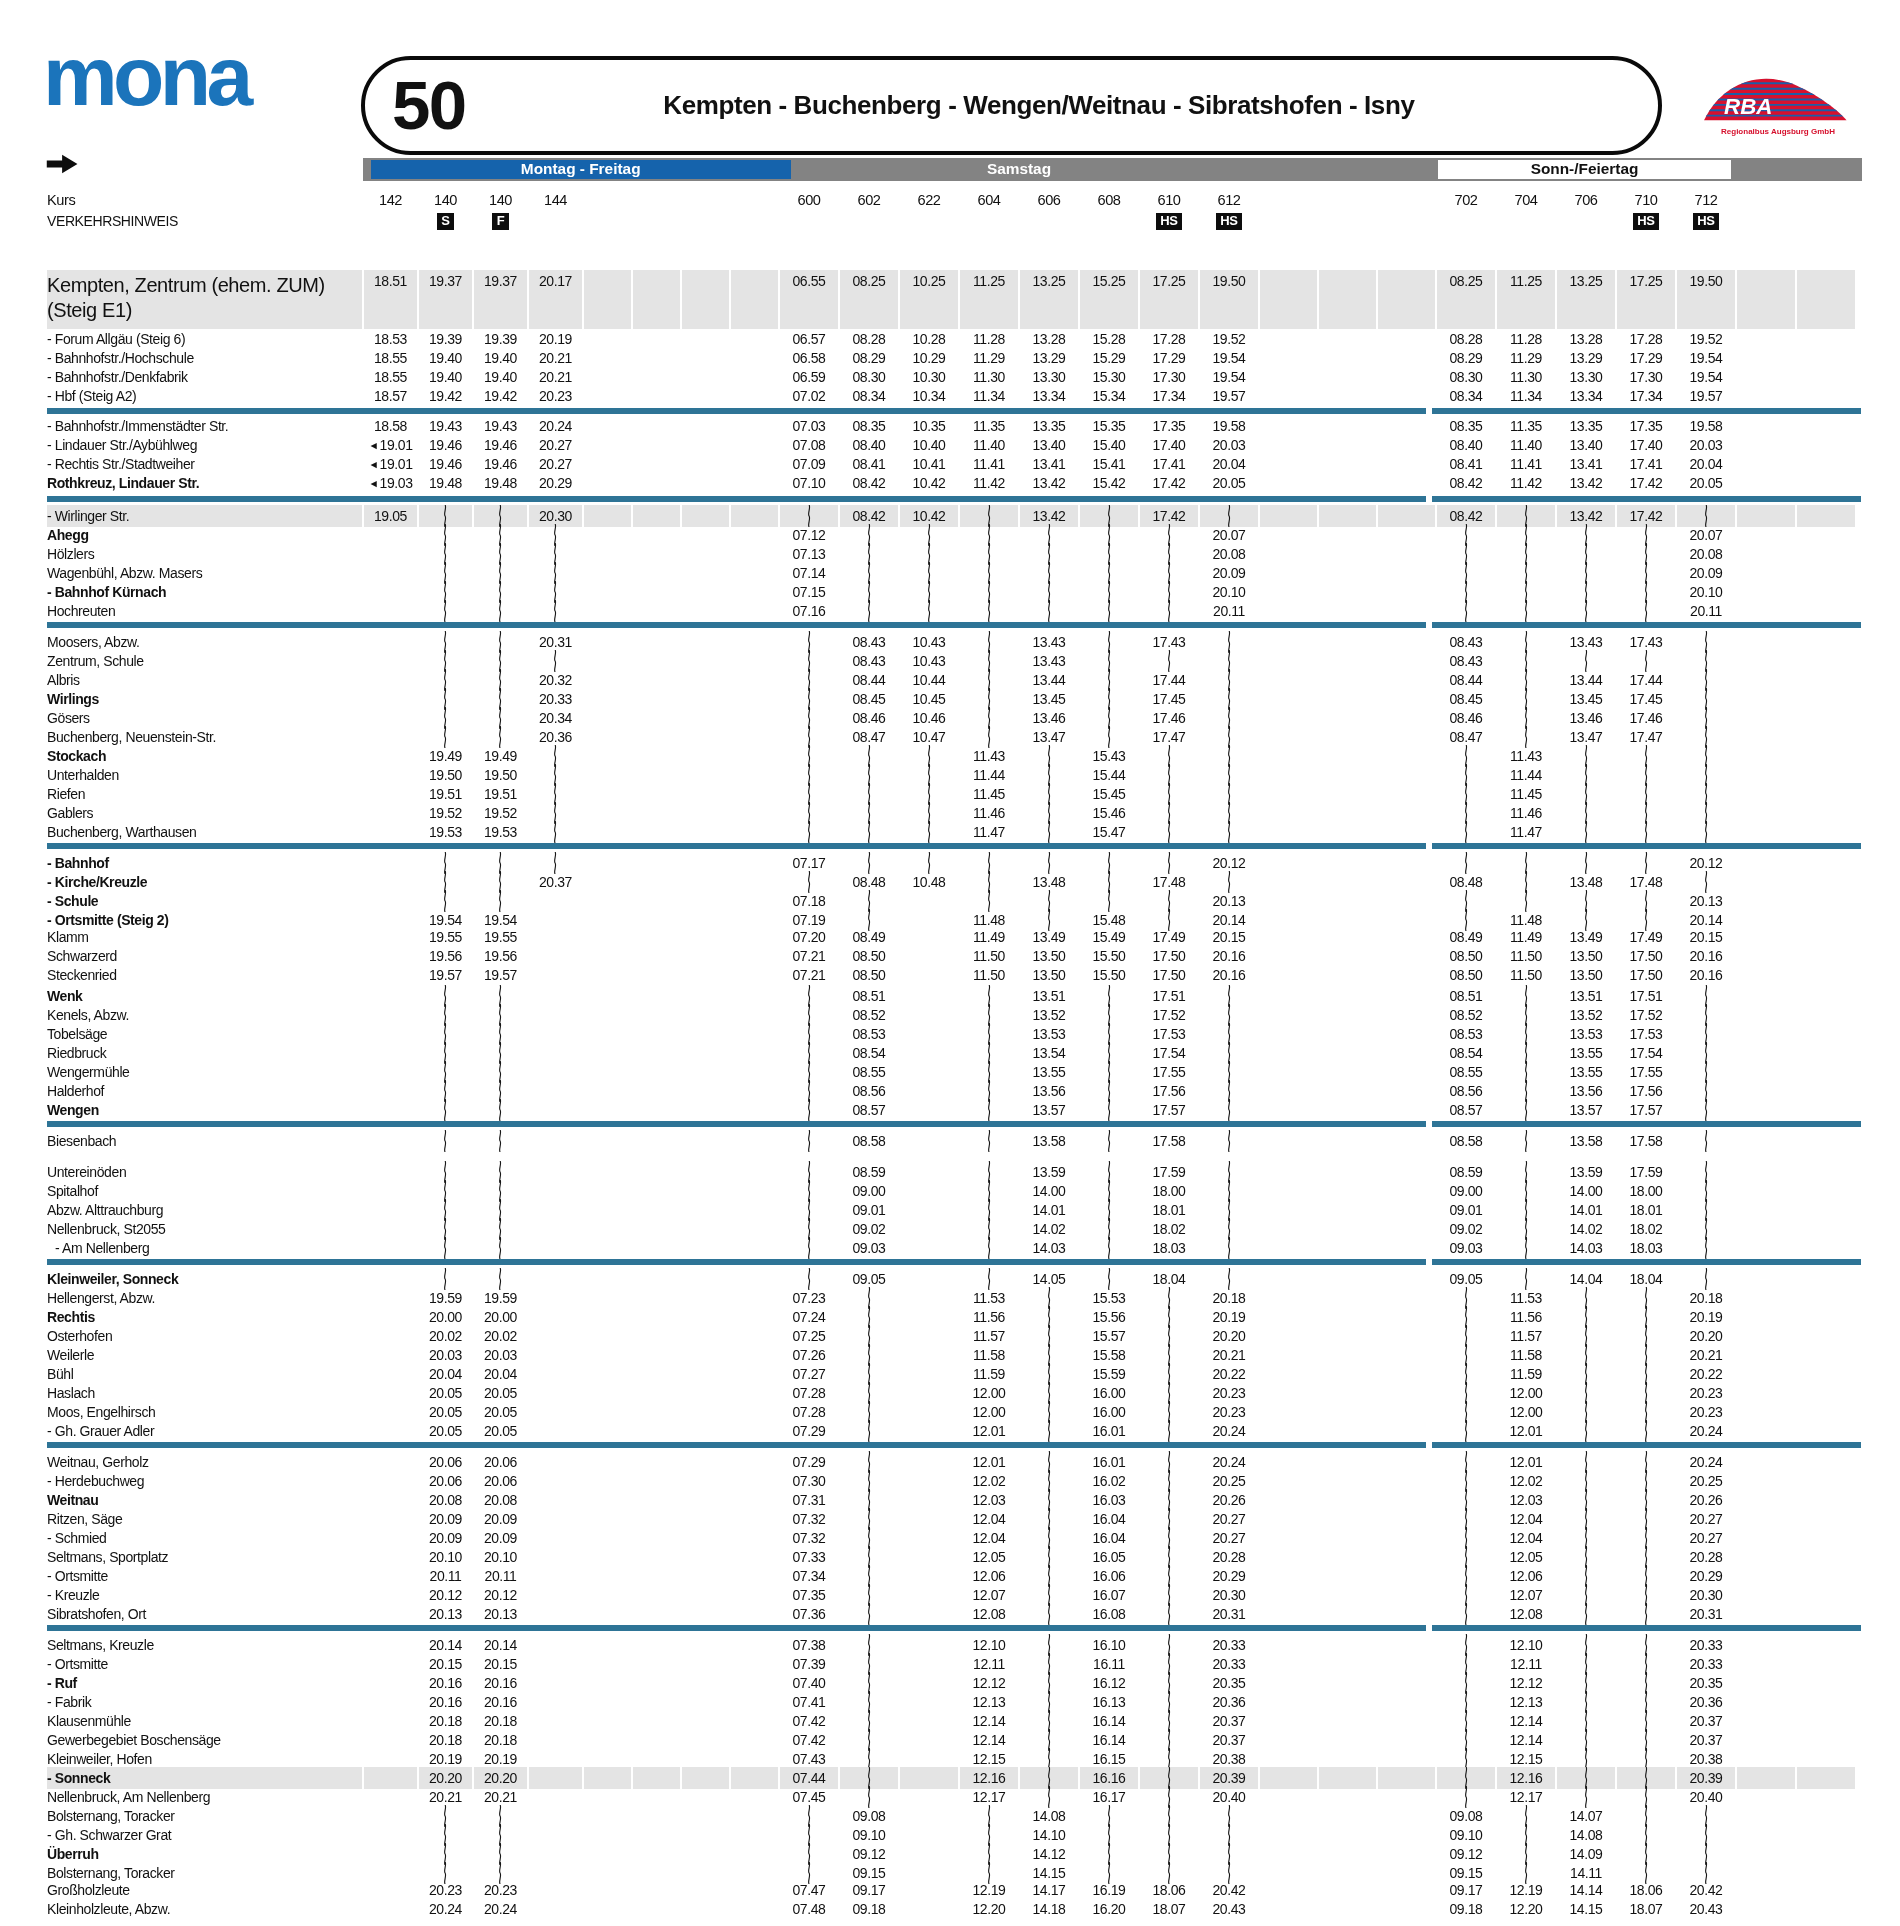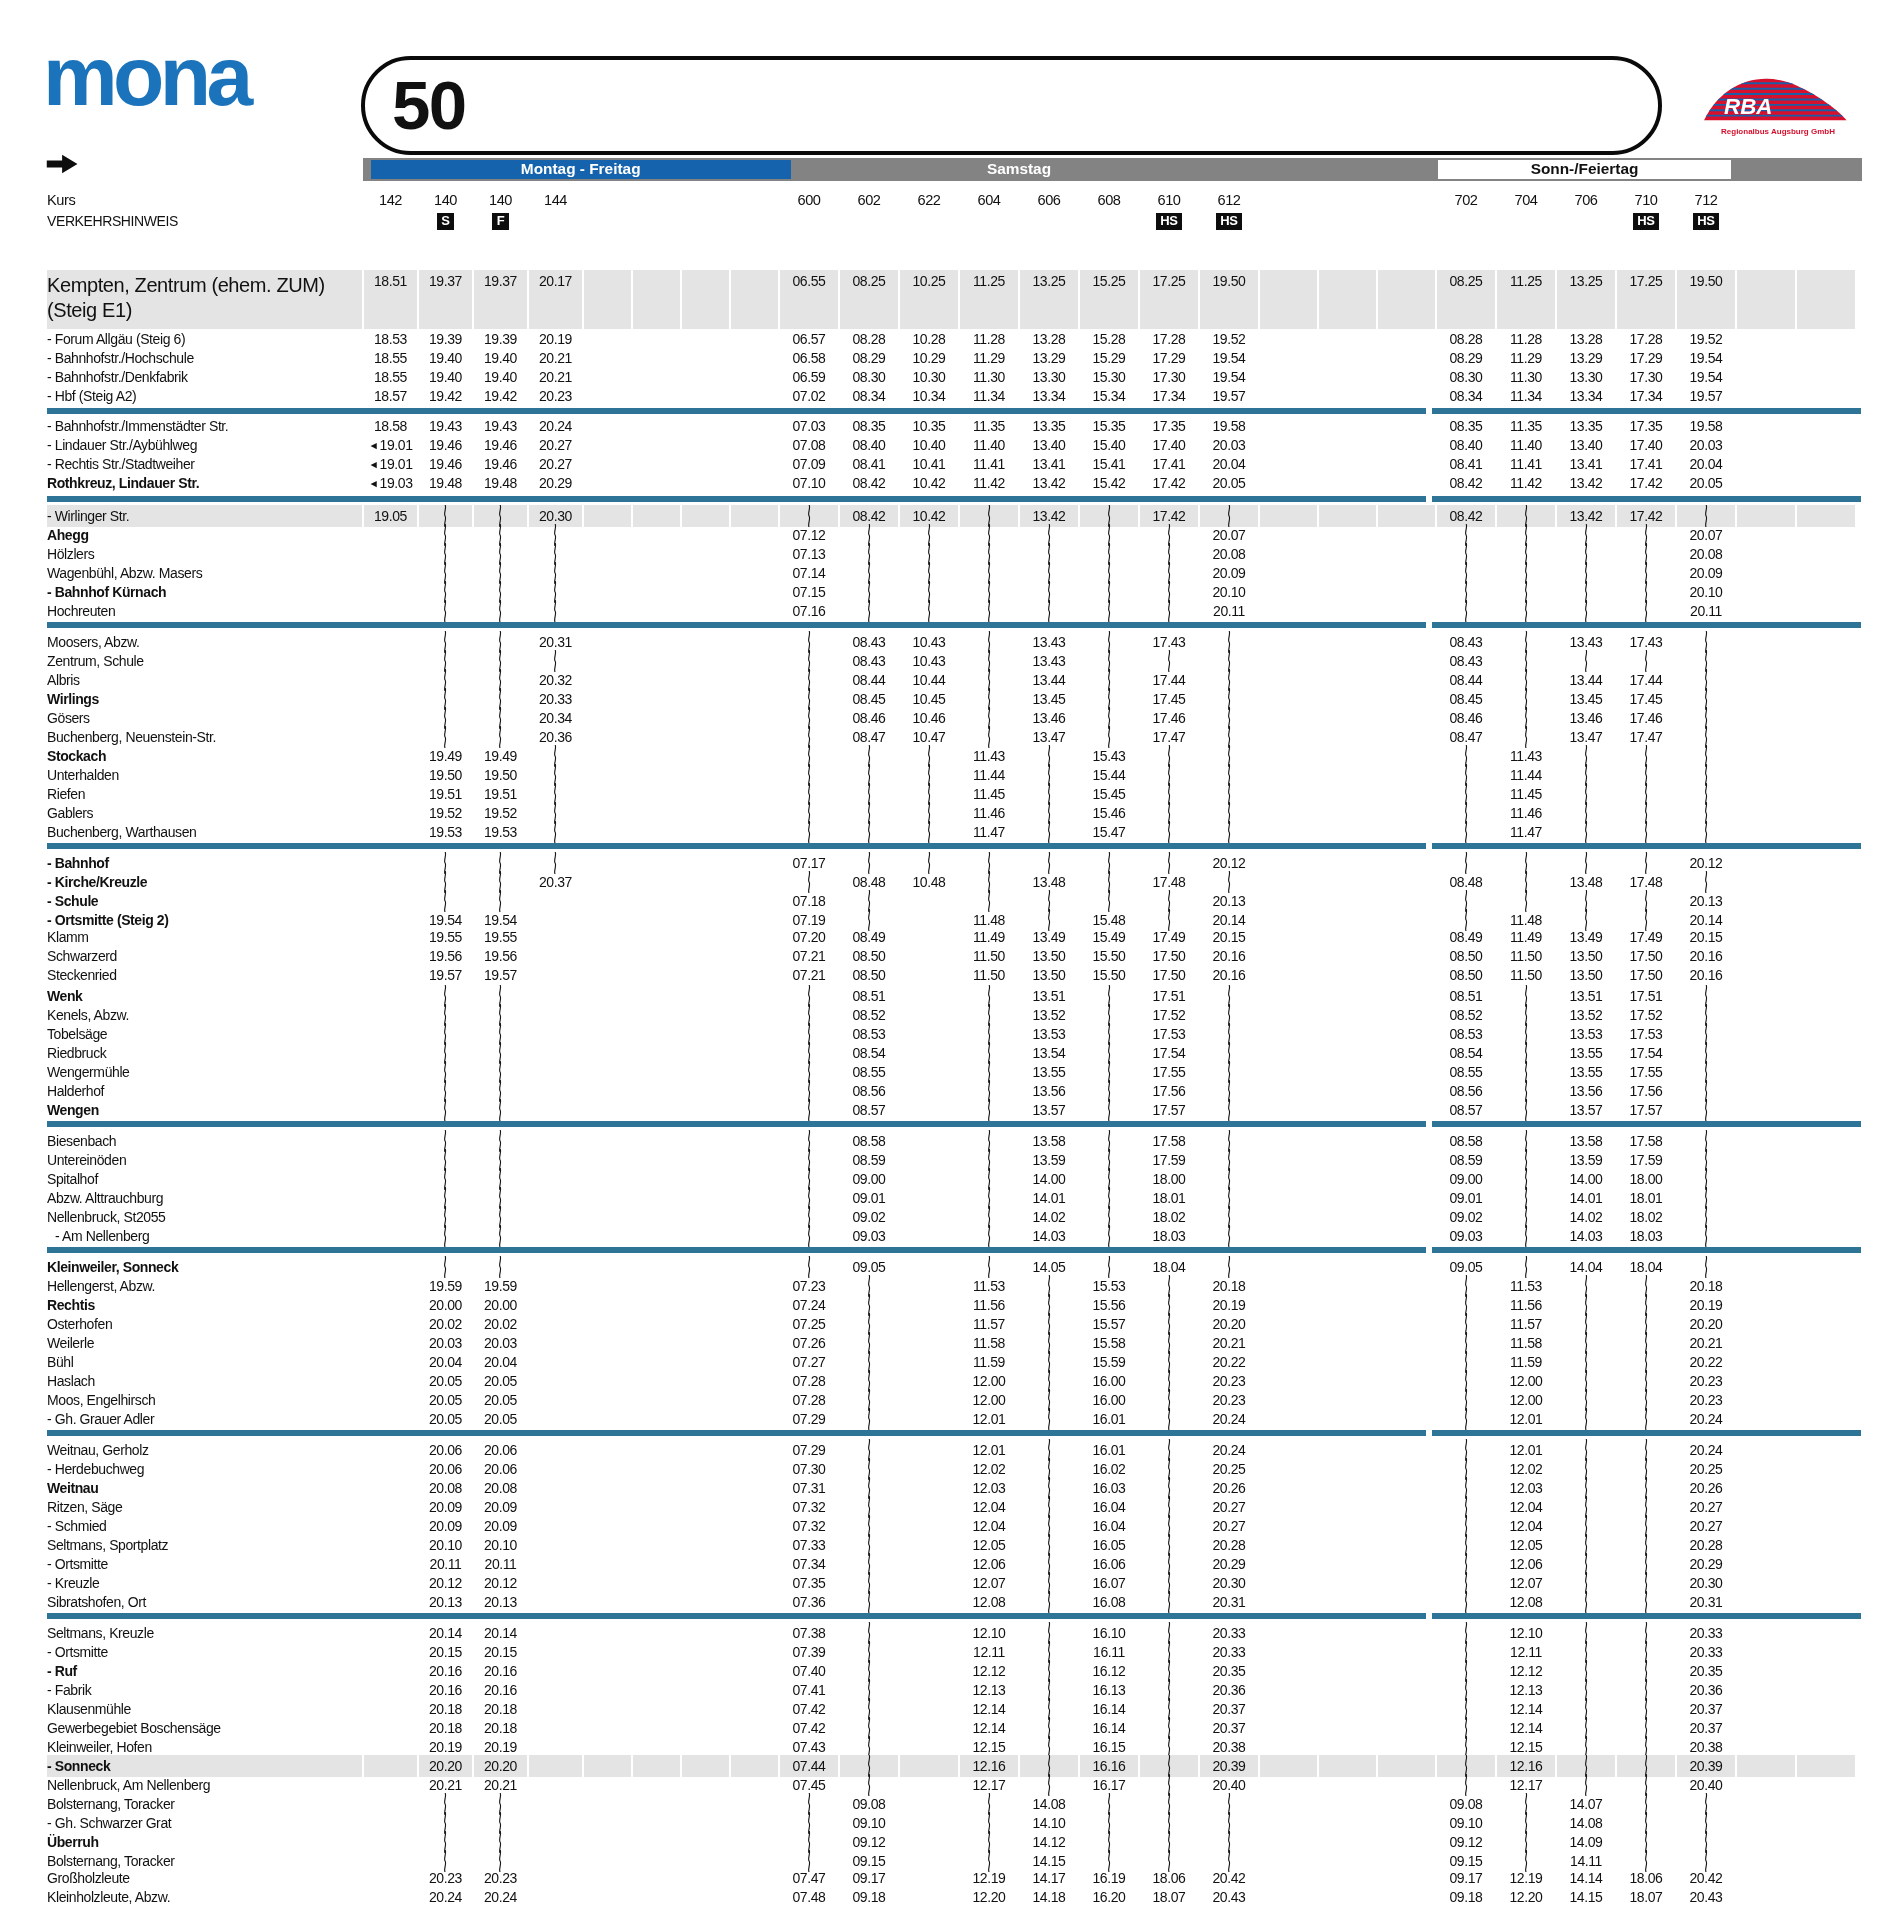--- a/index.html
+++ b/index.html
@@ -58,20 +58,21 @@
   <div class="logo-mona">mona</div>
 
   <div class="dir-arrow">
     <svg width="33" height="20" viewBox="0 0 86 52">
         <path d="M2 17 h40 v-15 l40 24 -40 24 v-15 h-40 z" fill="#0d0d0d"></path>
       </svg>
   </div>
 
   <div class="route-box">
     <div class="route-number">50</div>
+    <div class="route-title">Kempten - Buchenberg - Wengen/Weitnau - Sibratshofen - Isny</div>
   </div>
 
   <div class="rba-logo">
     <svg width="154" height="54" viewBox="0 0 400 140">
       <defs>
           <clipPath id="dm">
             <path d="M8 120 C 52 28 150 -14 248 30 C 320 63 362 102 378 120 Z"></path>
           </clipPath>
         </defs>
       <path d="M8 120 C 52 28 150 -14 248 30 C 320 63 362 102 378 120 Z" fill="#d6112e"></path>
@@ -2050,21 +2051,21 @@
           </svg>
         </div>
         <div class="cell" style="grid-area: 1 / 23 / auto / 24;">13.58</div>
         <div class="cell" style="grid-area: 1 / 24 / auto / 25;">17.58</div>
         <div class="cell" style="grid-area: 1 / 25 / auto / 26;">
           <svg viewBox="0 0 14 50" preserveAspectRatio="none" class="wavy">
             <path d="M7 0 C11 6 3 19 7 25 C11 31 3 44 7 50" fill="none" stroke="#161616" stroke-width="2.6"></path>
           </svg>
         </div>
       </div>
-      <div class="grid-row row" style="grid-template-columns: 316px 55px 55px 55px 55px 49px 49px 49px 49px 60px 60px 60px 60px 60px 60px 60px 60px 59px 59px 59px 60px 60px 60px 60px 60px 60px 60px;">
+      <div class="grid-row row" style="grid-template-columns: 316px 55px 55px 55px 55px 49px 49px 49px 49px 60px 60px 60px 60px 60px 60px 60px 60px 59px 59px 59px 60px 60px 60px 60px 60px 60px 60px; margin-top: 12px;">
         <div class="cell name" style="grid-area: 1 / 1 / auto / 2;">Untereinöden</div>
         <div class="cell" style="grid-area: 1 / 3 / auto / 4;">
           <svg viewBox="0 0 14 50" preserveAspectRatio="none" class="wavy">
             <path d="M7 0 C11 6 3 19 7 25 C11 31 3 44 7 50" fill="none" stroke="#161616" stroke-width="2.6"></path>
           </svg>
         </div>
         <div class="cell" style="grid-area: 1 / 4 / auto / 5;">
           <svg viewBox="0 0 14 50" preserveAspectRatio="none" class="wavy">
             <path d="M7 0 C11 6 3 19 7 25 C11 31 3 44 7 50" fill="none" stroke="#161616" stroke-width="2.6"></path>
           </svg>

